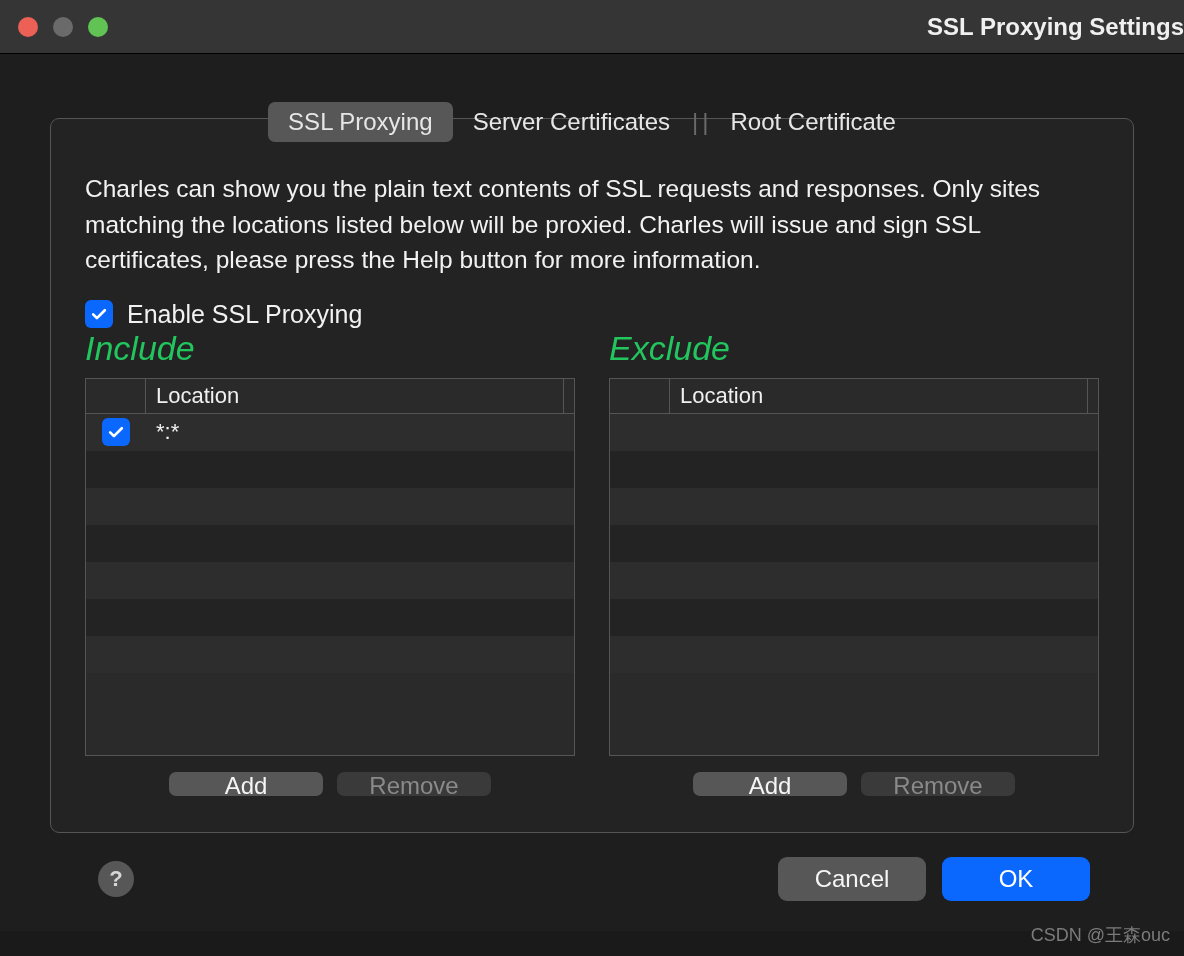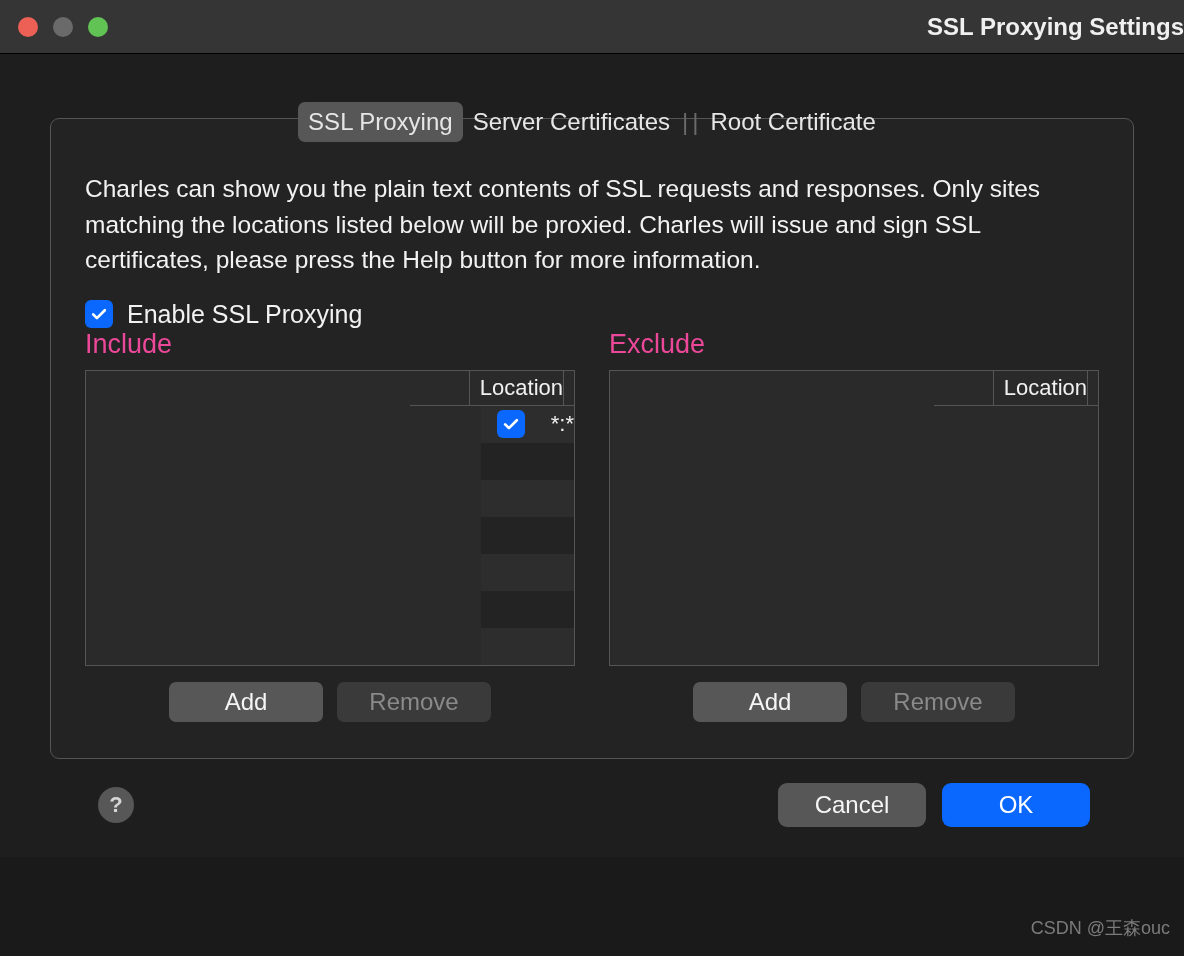--- a/index.html
+++ b/index.html
@@ -6,53 +6,53 @@
     body { background: #1a1a1a; width: 1184px; height: 956px; overflow: hidden; }
     .titlebar { height: 54px; background: #353535; display: flex; align-items: center; position: relative; border-bottom: 1px solid #000; }
     .traffic-lights { position: absolute; left: 18px; display: flex; gap: 15px; }
     .tl { width: 20px; height: 20px; border-radius: 50%; }
     .tl.red { background: #ec6056; }
     .tl.yellow { background: #6a6a6a; }
     .tl.green { background: #61c354; }
     .title { flex: 1; text-align: right; color: #f0f0f0; font-size: 24px; font-weight: 600; }
     .content-area { background: #1e1e1e; padding: 48px 50px 30px; }
     .tabs { display: flex; justify-content: center; }
-    .tab { color: #e6e6e6; font-size: 24px; font-weight: 500; padding: 6px 10px; border-radius: 7px; display: flex; align-items: center; }
+    .tab { color: #e6e6e6; font-size: 24px; font-weight: 500; padding: 6px 20px; border-radius: 7px; display: flex; align-items: center; }
     .tab.active { background: #575757; }
     .tab-sep { color: #6a6a6a; font-size: 24px; align-self: center; padding: 0 2px; }
     .panel { border: 1px solid #555; border-radius: 9px; background: #232323; padding: 52px 34px 36px 34px; margin-top: -24px; }
     .desc { color: #f2f2f2; font-size: 24.5px; line-height: 1.45; margin-bottom: 22px; }
     .checkrow { display: flex; align-items: flex-start; gap: 14px; }
     .chk { width: 28px; height: 28px; border-radius: 6px; background: #0a68ff; display: flex; align-items: center; justify-content: center; border: none; }
     .chk svg { width: 20px; height: 20px; }
     .chk-label { color: #f2f2f2; font-size: 25px; }
     .cols { display: flex; gap: 34px; }
     .col { flex: 1; display: flex; flex-direction: column; }
-    .col-title { color: #ec4899; font-size: 27px; margin-bottom: 10px; }
-    .table { border: 1px solid #555; background: #2a2a2a; height: 296px; display: flex; flex-direction: column; align-items: flex-end; }
+    .col-title { color: #22c55e; font-size: 34px; margin-bottom: 10px; font-style: italic; }
+    .table { border: 1px solid #555; background: #2a2a2a; height: 378px; display: flex; flex-direction: column; }
     .thead { display: flex; border-bottom: 1px solid #555; height: 35px; align-items: center; }
     .th-check { width: 60px; border-right: 1px solid #555; height: 100%; box-sizing: border-box; }
     .th-loc { flex: 1; color: #f0f0f0; font-size: 22px; padding-left: 10px; border-right: 1px solid #555; height: 100%; display:flex; align-items:center; }
     .th-end { width: 10px; }
     .tbody { flex: 1; overflow: hidden; }
     .trow { height: 37px; display: flex; align-items: center; }
     .trow:nth-child(odd) { background: #2d2d2d; }
     .trow:nth-child(even) { background: #232323; }
     .td-check { width: 60px; display: flex; justify-content: center; align-items: center; }
     .td-loc { flex: 1; color: #f0f0f0; font-size: 22px; padding-left: 10px; }
     .btnrow { display: flex; justify-content: center; gap: 14px; margin-top: 16px; }
-    .btn { width: 154px; height: 40px; background: #575757; color: #f5f5f5; font-size: 24px; border: none; border-radius: 7px; }
+    .btn { width: 154px; height: 24px; background: #575757; color: #f5f5f5; font-size: 24px; border: none; border-radius: 7px; }
     .btn.disabled { background: #3a3a3a; color: #8a8a8a; }
     .footer { display: flex; align-items: center; padding: 24px 44px 0 48px; }
     .help { width: 36px; height: 36px; border-radius: 50%; background: #575757; color: #d6d6d6; font-size: 22px; font-weight: 600; display: flex; align-items: center; justify-content: center; }
     .spacer { flex: 1; }
     .btn-lg { width: 148px; height: 44px; font-size: 24px; border: none; border-radius: 9px; margin-left: 18px; font-weight: 500; }
     .btn-cancel { background: #575757; color: #f5f5f5; }
     .btn-ok { background: #0a68ff; color: #fff; margin-left: 16px; }
-    .watermark { position: absolute; bottom: 16px; right: 14px; color: #7b7b7b; font-size: 18px; }
+    .watermark { position: absolute; bottom: 9px; right: 14px; color: #7b7b7b; font-size: 18px; }
   </style>
 </head>
 <body>
 
 <div class="titlebar">
   <div class="traffic-lights">
     <div class="tl red"></div>
     <div class="tl yellow"></div>
     <div class="tl green"></div>
   </div>

